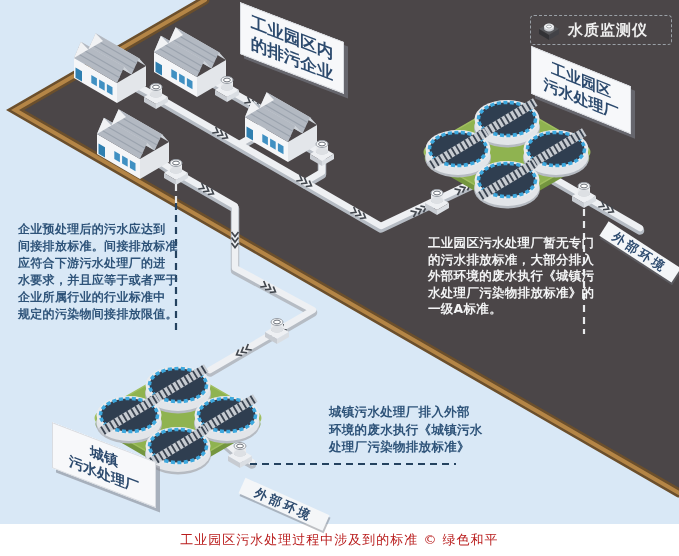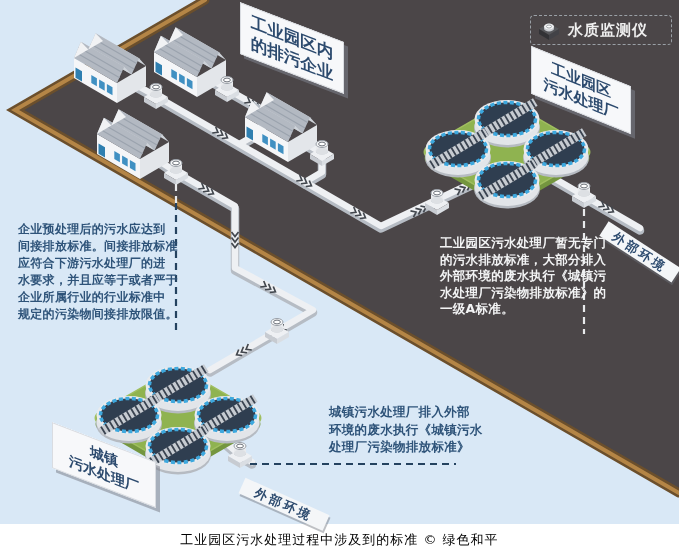--- a/index.html
+++ b/index.html
@@ -2,33 +2,33 @@
 <html><head>
 <meta charset="utf-8">
 <style>
   html,body{margin:0;padding:0;background:#ffffff;}
   body{font-family:"DejaVu Sans","Liberation Sans",sans-serif;}
   .stage{position:relative;width:679px;height:556px;background:#ffffff;overflow:hidden;}
   .scene{position:absolute;left:0;top:0;}
   .txt{position:absolute;white-space:pre-line;}
   .note{font-weight:600;letter-spacing:.3px;}
   .note-navy{color:#2e5379;}
-  .note-light{color:#f2f3f4;margin-left:12px;}
+  .note-light{color:#f2f3f4;}
   .sign{position:absolute;background:#f7f8fa;color:#2c4a6e;font-weight:bold;text-align:center;
         white-space:pre-line;box-shadow:4px 3px 0 rgba(125,130,140,.55), inset 0 0 0 1px #d9dce1;
         padding:5px 6px;}
   .banner{position:absolute;background:#f4f6f8;color:#2c4a6e;font-weight:bold;text-align:center;
         font-size:12.5px;line-height:17px;letter-spacing:3px;white-space:pre;
         box-shadow:2px 2px 0 rgba(110,115,125,.45);}
   .legend{position:absolute;left:530px;top:15px;width:142px;height:30px;
         border:1px dashed #9aa0a6;border-radius:4px;display:flex;align-items:center;
         gap:7px;padding:0 6px;box-sizing:border-box;}
   .legend-label{color:#efefef;font-size:15px;font-weight:600;letter-spacing:1px;}
   .caption{position:absolute;left:0;top:531px;width:679px;text-align:center;
-        color:#000000;font-size:13px;letter-spacing:1px;}
+        color:#b91c1c;font-size:13px;letter-spacing:1px;}
 </style>
 </head>
 <body>
 
 <div class="stage">
 
   <svg class="scene" width="679" height="524" viewBox="0 0 679 524">
     <defs>
 
       <g id="chv" fill="none" stroke="#42474e" stroke-width="1.7">

